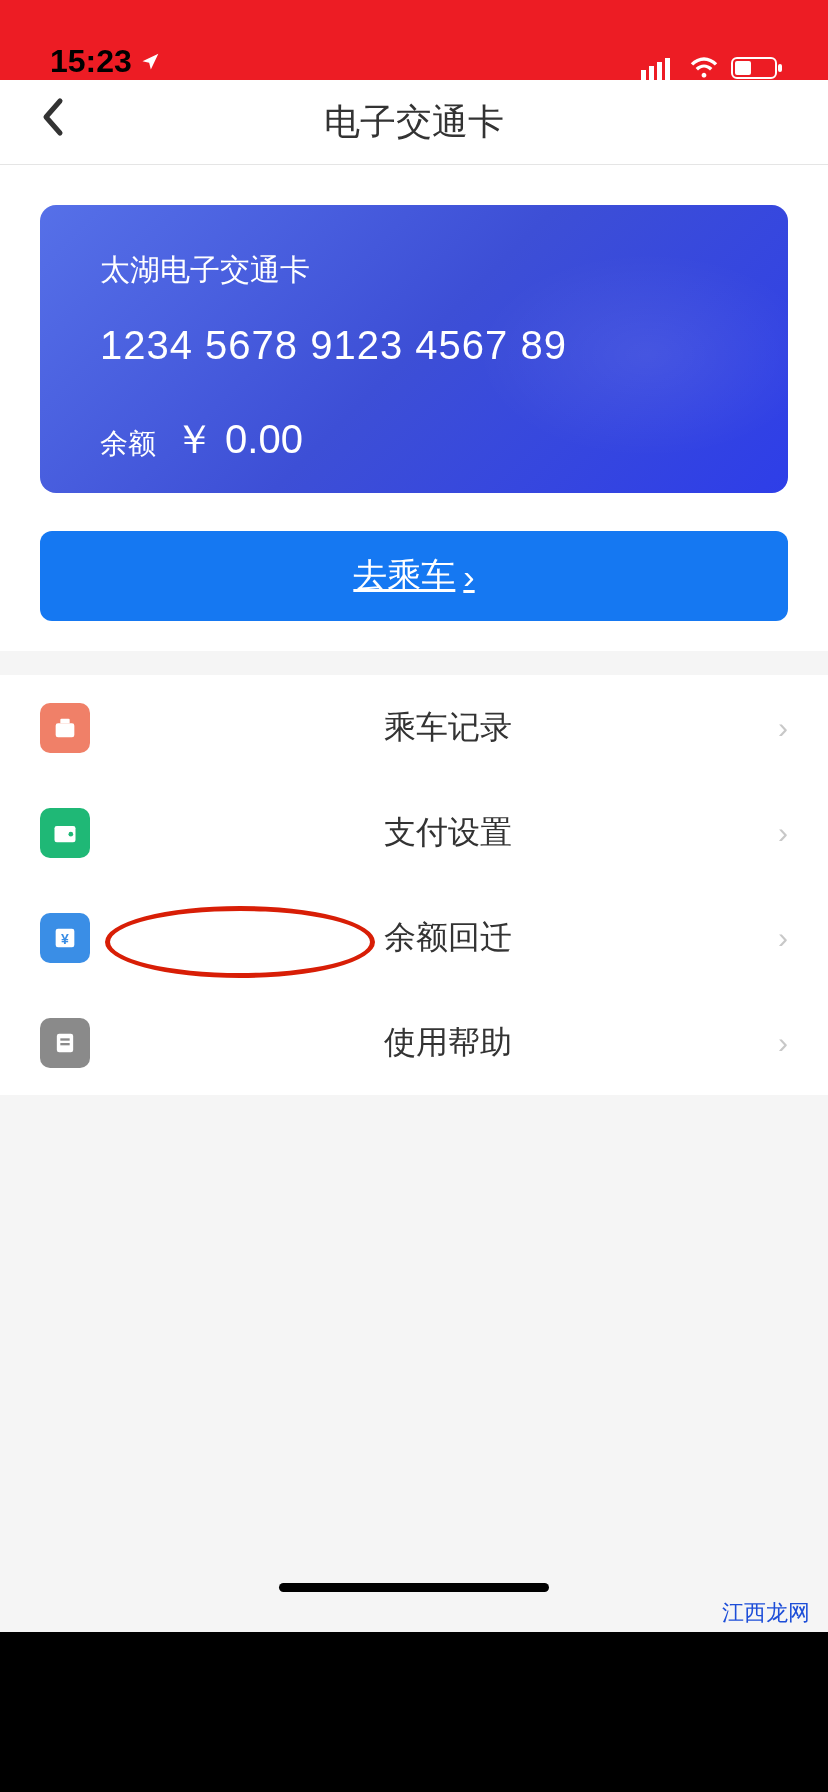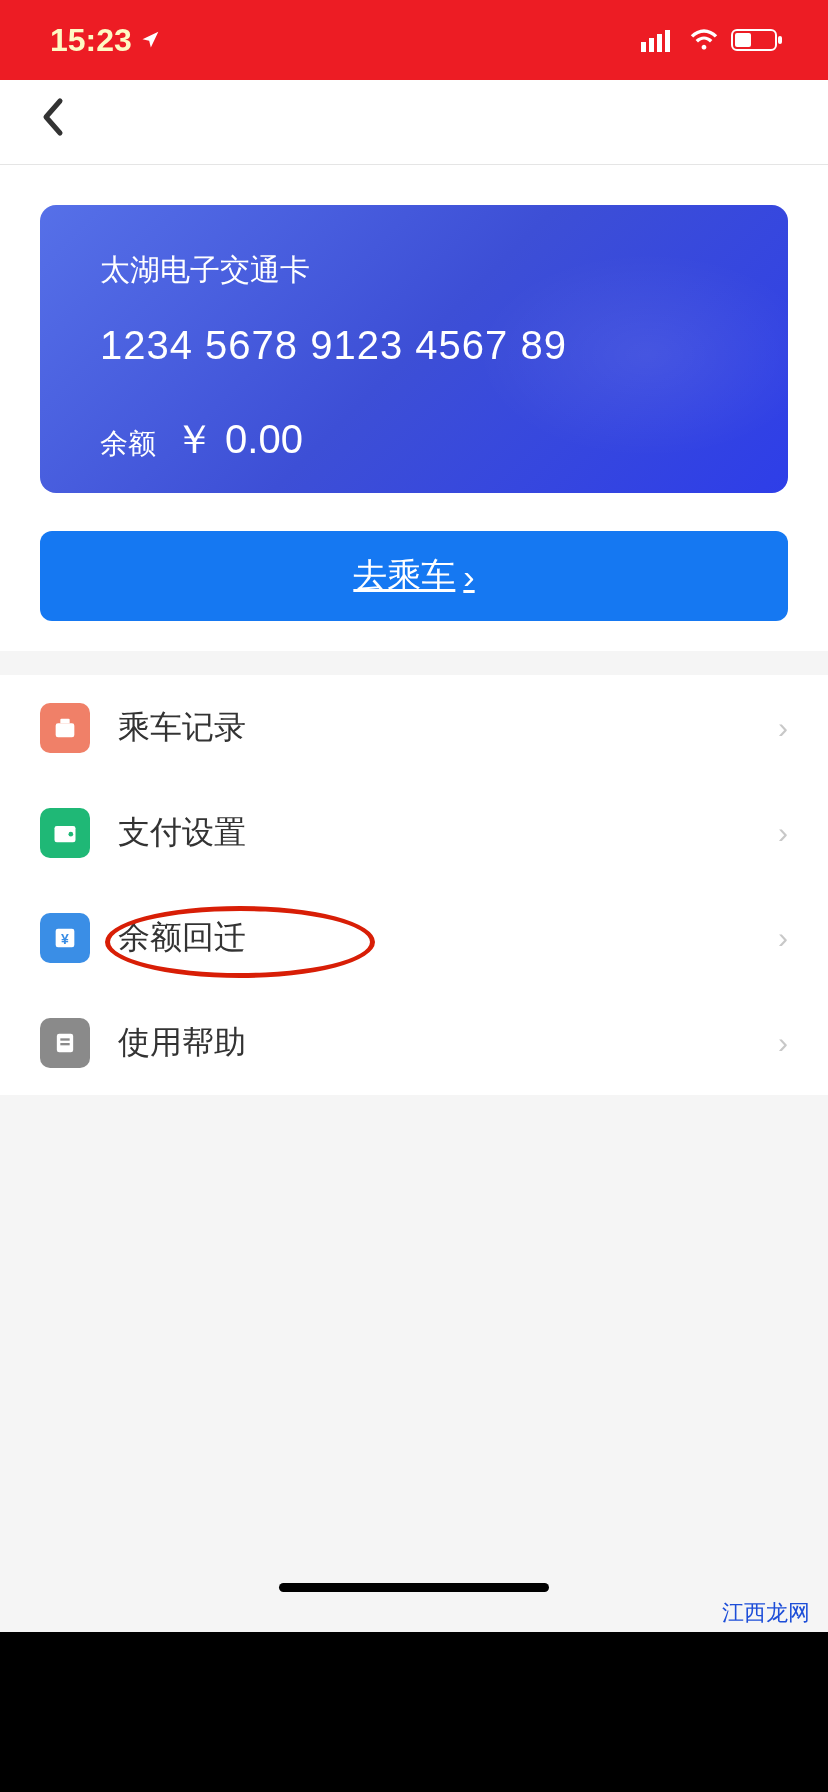--- a/index.html
+++ b/index.html
@@ -13,23 +13,23 @@
       background: #f5f5f5;
       font-family: -apple-system, "PingFang SC", "Helvetica Neue", sans-serif;
       position: relative;
       overflow: hidden;
     }
     .status-bar {
       height: 80px;
       background: #ed1c24;
       display: flex;
       justify-content: space-between;
-      align-items: center;
+      align-items: flex-end;
       padding: 0 45px 0 50px;
-      color: #fef9c3;
+      color: #000000;
     }
     .status-left {
       display: flex;
       align-items: center;
       gap: 8px;
       font-size: 32px;
       font-weight: 600;
     }
     .status-right {
       display: flex;
@@ -117,20 +117,21 @@
       justify-content: center;
       gap: 8px;
       margin-top: 38px;
       cursor: pointer;
       border: none;
       text-decoration: underline;
     }
     .menu-section {
       background: white;
       margin-top: 24px;
+      text-align: center;
     }
     .menu-item {
       height: 105px;
       display: flex;
       align-items: center;
       padding: 0 40px;
       position: relative;
       cursor: pointer;
     }
     .menu-icon {
@@ -220,20 +221,21 @@
     </svg>
   </div>
 </div>
 
 <div class="nav-header">
   <div class="back-btn">
     <svg width="24" height="40" viewBox="0 0 24 40" fill="none" stroke="#333" stroke-width="5" stroke-linecap="round" stroke-linejoin="round">
       <polyline points="20,4 6,20 20,36"></polyline>
     </svg>
   </div>
+  <div class="nav-title">电子交通卡</div>
 </div>
 
 <div class="card-section">
   <div class="transit-card">
     <div class="card-name">太湖电子交通卡</div>
     <div class="card-number">1234 5678 9123 4567 89</div>
     <div class="card-balance-row">
       <span class="balance-label">余额</span>
       <span class="balance-value">￥ 0.00</span>
     </div>

